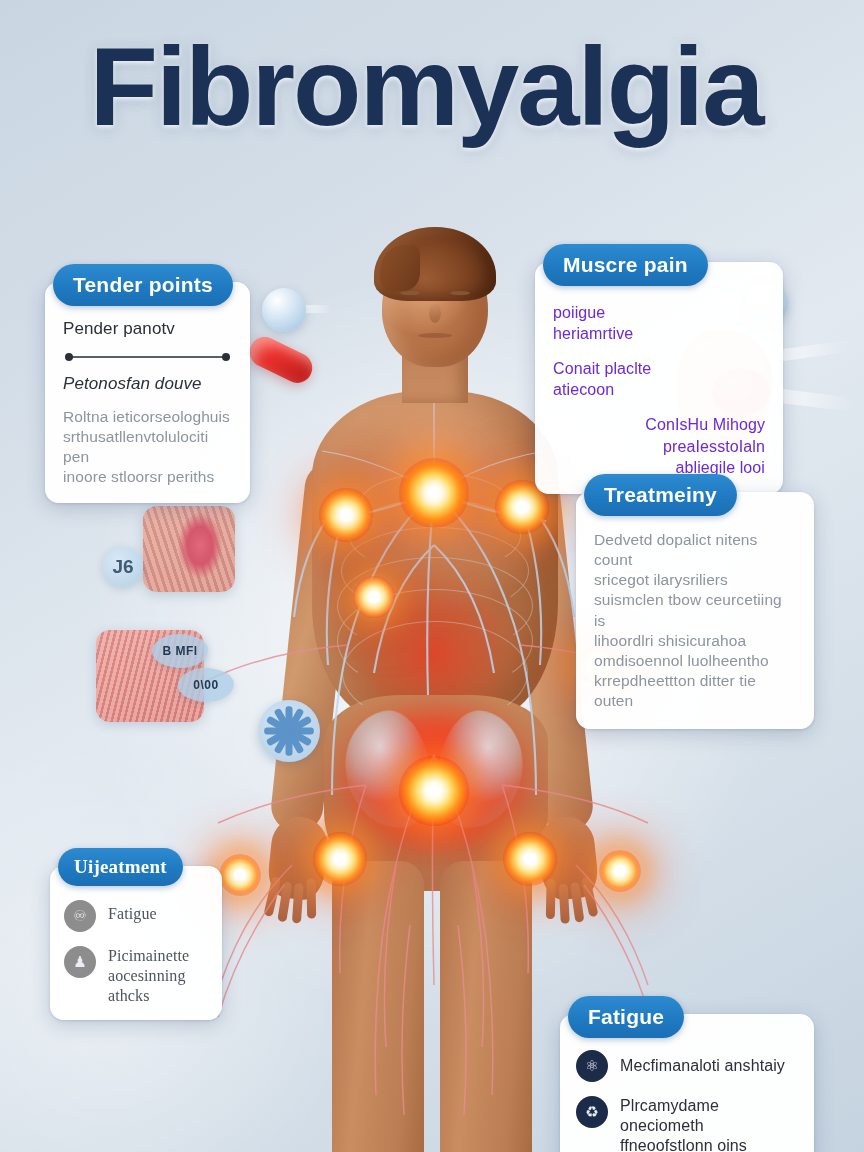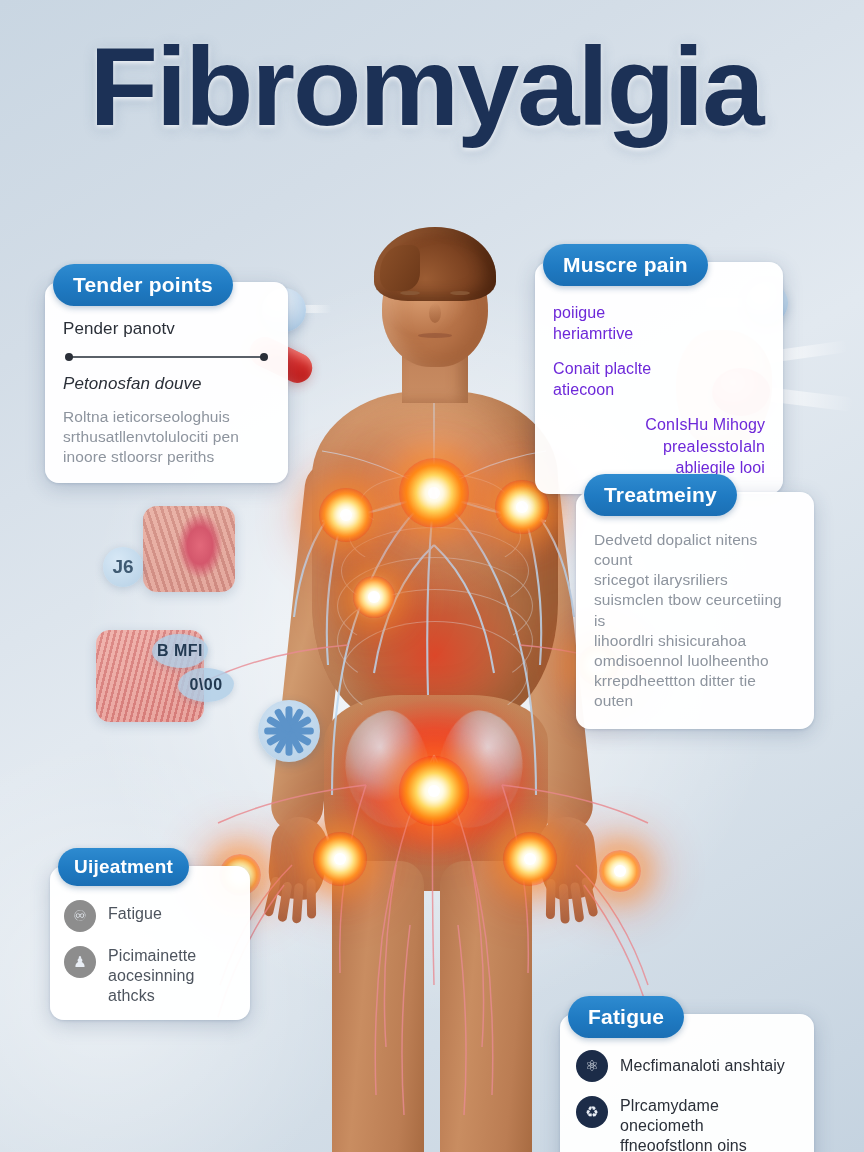--- a/index.html
+++ b/index.html
@@ -198,21 +198,21 @@
     background: radial-gradient(circle at 36% 32%, rgba(215,232,246,.95), rgba(176,205,228,.88));
     display:flex; align-items:center; justify-content:center;
     color:#3f5a72; font-size:19px; font-weight:bold;
     box-shadow:0 2px 8px rgba(60,95,135,.22);
   }
   .callout{
     position:absolute; z-index:14;
     background:rgba(176,206,230,.82);
     border-radius:48% 52% 46% 54%/52% 46% 54% 48%;
     display:flex; align-items:center; justify-content:center;
-    color:#233a52; font-size:16px; font-weight:bold; letter-spacing:.5px;
+    color:#233a52; font-size:12px; font-weight:bold; letter-spacing:.5px;
     box-shadow:0 2px 7px rgba(60,95,135,.18);
   }
   .sunburst{
     position:absolute; z-index:14; border-radius:50%;
     background: radial-gradient(circle at 38% 34%, #cfe2f2, #b5cfe6);
     box-shadow:0 3px 10px rgba(50,90,130,.25);
   }
   .spoke{
     position:absolute; left:50%; top:50%; width:7px; height:40%;
     background:#5c93c9; border-radius:3px; transform-origin:50% 100%;
@@ -374,21 +374,21 @@
   <div class="spoke" style="transform:translate(-50%,-100%) rotate(120deg);"></div>
   <div class="spoke" style="transform:translate(-50%,-100%) rotate(150deg);"></div>
   <div class="spoke" style="transform:translate(-50%,-100%) rotate(180deg);"></div>
   <div class="spoke" style="transform:translate(-50%,-100%) rotate(210deg);"></div>
   <div class="spoke" style="transform:translate(-50%,-100%) rotate(240deg);"></div>
   <div class="spoke" style="transform:translate(-50%,-100%) rotate(270deg);"></div>
   <div class="spoke" style="transform:translate(-50%,-100%) rotate(300deg);"></div>
   <div class="spoke" style="transform:translate(-50%,-100%) rotate(330deg);"></div>
 </div>
 
-<div class="card" style="left:45px; top:282px; width:243px;">
+<div class="card" style="left:45px; top:282px; width:205px;">
   <div class="card-head">Tender points</div>
   <div class="card-body">
     <div class="line-dark">Pender panotv</div>
     <div class="divider">
       <div class="bar"></div>
       <div class="dot" style="left:0;"></div>
       <div class="dot" style="right:0;"></div>
     </div>
     <div class="line-dark" style="margin-bottom:12px;font-style:italic;">Petonosfan douve</div>
     <div class="line-gray">Roltna ieticorseologhuis</div>
@@ -415,21 +415,21 @@
   <div class="card-body" style="padding-top:38px; padding-bottom:18px;">
     <div class="line-gray">Dedvetd dopalict nitens count</div>
     <div class="line-gray">sricegot ilarysriliers</div>
     <div class="line-gray">suismclen tbow ceurcetiing is</div>
     <div class="line-gray">lihoordlri shisicurahoa</div>
     <div class="line-gray">omdisoennol luolheentho</div>
     <div class="line-gray">krrepdheettton ditter tie outen</div>
   </div>
 </div>
 
-<div class="card" style="left:50px; top:866px; width:200px;">
+<div class="card" style="left:50px; top:866px; width:172px;font-family:Liberation Serif, serif;">
   <div class="card-head" style="font-size:19px; padding:8px 16px;">Uijeatment</div>
   <div class="card-body" style="padding:34px 14px 14px 14px;">
     <div class="item">
       <div class="bullet-ico gray">♾</div>
       <div class="item-text muted" style="white-space:pre-line; padding-top:4px;">Fatigue</div>
     </div>
     <div class="item" style="margin-bottom:0;">
       <div class="bullet-ico gray">♟</div>
       <div class="item-text muted" style="white-space:pre-line;">Picimainette
 aocesinning

